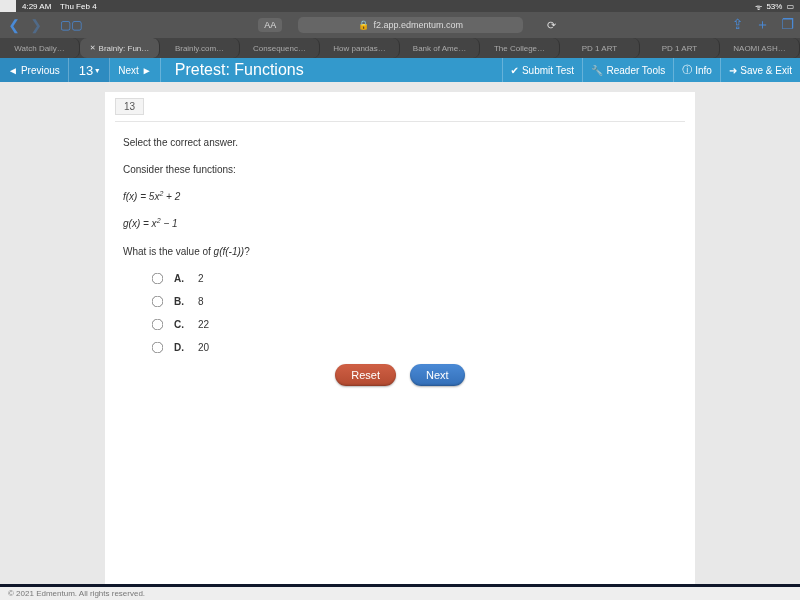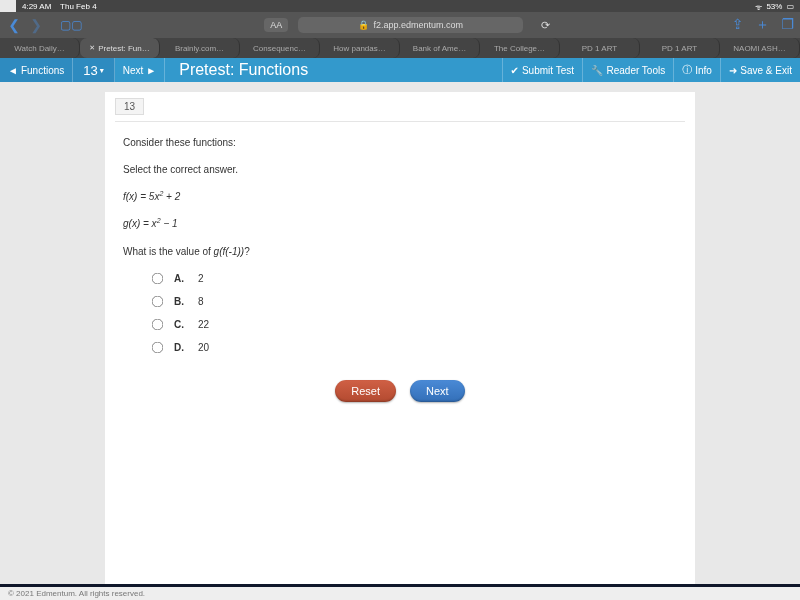--- a/index.html
+++ b/index.html
@@ -4,21 +4,21 @@
 <style>
   * { margin: 0; padding: 0; box-sizing: border-box; font-family: -apple-system, BlinkMacSystemFont, "Segoe UI", Arial, sans-serif; }
   body { background: #e8e8e8; width: 800px; height: 600px; overflow: hidden; font-size: 11px; }
 
   .status-bar { height: 12px; background: #444; color: #fff; display: flex; justify-content: space-between; align-items: center; padding: 0 6px; font-size: 8px; margin-left: 16px; }
   .status-right { display: flex; gap: 4px; align-items: center; }
 
   .safari-bar { height: 26px; background: #555; display: flex; align-items: center; padding: 0 6px; gap: 6px; }
   .nav-arrow { color: #4a8ad6; font-size: 14px; width: 16px; text-align: center; cursor: pointer; }
   .book-icon { color: #4a8ad6; font-size: 12px; margin-left: 10px; }
-  .addr-wrap { flex: 1; display: flex; justify-content: center; align-items: center; gap: 10px; }
+  .addr-wrap { flex: 1; display: flex; justify-content: center; align-items: center; gap: 16px; }
   .aa { background: #666; color: #ddd; padding: 2px 6px; border-radius: 4px; font-size: 9px; }
   .addr { background: #666; color: #ddd; padding: 3px 60px; border-radius: 5px; font-size: 9px; display: flex; align-items: center; gap: 4px; }
   .reload { color: #ddd; font-size: 11px; margin-left: 8px; }
   .right-icons { display: flex; gap: 12px; color: #4a8ad6; font-size: 14px; }
 
   .tab-bar { height: 20px; background: #444; display: flex; }
   .tab { flex: 1; border-right: 1px solid #333; color: #aaa; font-size: 8px; display: flex; align-items: center; justify-content: center; padding: 0 2px; overflow: hidden; white-space: nowrap; cursor: pointer; border-radius: 7px; }
   .tab.active { background: #555; color: #ddd; }
   .tab .x { margin-right: 3px; font-size: 7px; }
 
@@ -36,21 +36,21 @@
   .qhead { border-bottom: 1px solid #e5e5e5; padding: 6px 0; margin: 0 10px; }
   .qnum-box { background: #f4f4f4; border: 1px solid #ddd; display: inline-block; padding: 2px 8px; font-size: 10px; color: #555; }
   .qbody { padding: 12px 18px; color: #333; font-size: 10px; line-height: 1.7; }
   .qbody p { margin-bottom: 10px; }
   .eq { font-style: italic; margin-bottom: 8px; }
   .eq sup { font-size: 7px; }
   .choices { margin-top: 8px; margin-left: 28px; }
   .choice { display: flex; align-items: center; gap: 10px; margin-bottom: 6px; font-size: 10px; color: #333; }
   .choice input { transform: scale(0.9); }
   .choice .lab { font-weight: bold; width: 14px; }
-  .btn-row { display: flex; justify-content: center; gap: 14px; margin-top: 24px; padding-bottom: 160px; }
+  .btn-row { display: flex; justify-content: center; gap: 14px; margin-top: 8px; padding-bottom: 160px; }
   .pill { padding: 5px 16px; border-radius: 12px; color: #fff; font-size: 11px; cursor: pointer; border: none; box-shadow: inset 0 -1px 2px rgba(0,0,0,0.25), 0 1px 2px rgba(0,0,0,0.3); }
   .pill.reset { background: linear-gradient(#d06045, #b34a30); }
   .pill.next { background: linear-gradient(#4a8ad6, #336fb8); }
 
   .footer { height: 16px; background: #eee; border-top: 3px solid #0f172a; font-size: 8px; color: #777; display: flex; align-items: center; padding-left: 8px; }
 </style>
 </head>
 <body>
 
 <div class="status-bar">
@@ -84,21 +84,21 @@
     <span>❐</span>
   </div>
 </div>
 
 <div class="tab-bar">
   <div class="tab">
       <span>Watch Daily…</span>
     </div>
   <div class="tab active">
       <span class="x">✕</span>
-      <span>Pretest: Fun…</span>
+      <span>Brainly: Fun…</span>
     </div>
   <div class="tab">
       <span>Brainly.com…</span>
     </div>
   <div class="tab">
       <span>Consequenc…</span>
     </div>
   <div class="tab">
       <span>How pandas…</span>
     </div>
@@ -115,21 +115,21 @@
       <span>PD 1 ART</span>
     </div>
   <div class="tab">
       <span>NAOMI ASH…</span>
     </div>
 </div>
 
 <div class="app-bar">
   <div class="app-btn prev">
     <span>◄</span>
-    <span>Functions</span>
+    <span>Previous</span>
   </div>
   <div class="q-num">
     <span>13</span>
       <span class="car">▾</span>
   </div>
   <div class="app-btn">
     <span>Next</span>
     <span>►</span>
   </div>
   <div class="app-title">Pretest: Functions</div>
@@ -152,22 +152,22 @@
     </div>
   </div>
 </div>
 
 <div class="page">
   <div class="card">
     <div class="qhead">
       <span class="qnum-box">13</span>
     </div>
     <div class="qbody">
+      <p>Select the correct answer.</p>
       <p>Consider these functions:</p>
-      <p>Select the correct answer.</p>
       <p class="eq">
         <span>f(x) = 5x</span><sup>2</sup><span> + 2</span>
       </p>
       <p class="eq">
         <span>g(x) = x</span><sup>2</sup><span> − 1</span>
       </p>
       <p>
         <span>What is the value of </span><i><span>g(f(-1))</span></i><span>?</span>
       </p>
       <div class="choices">

